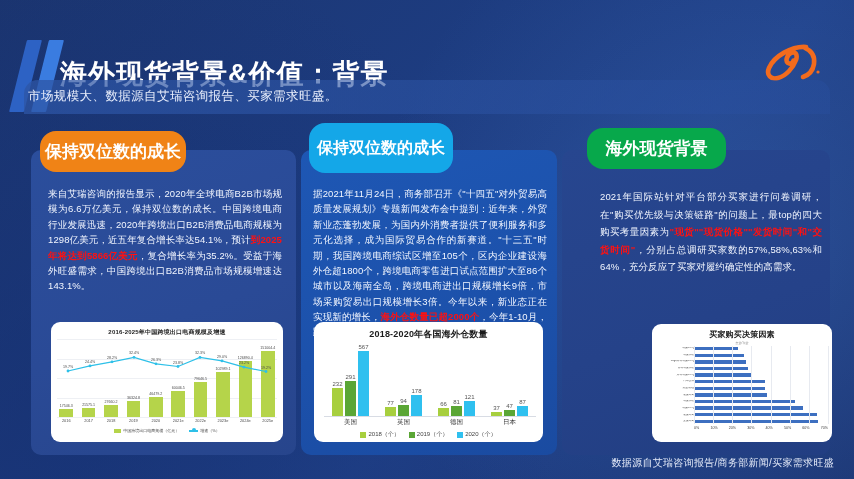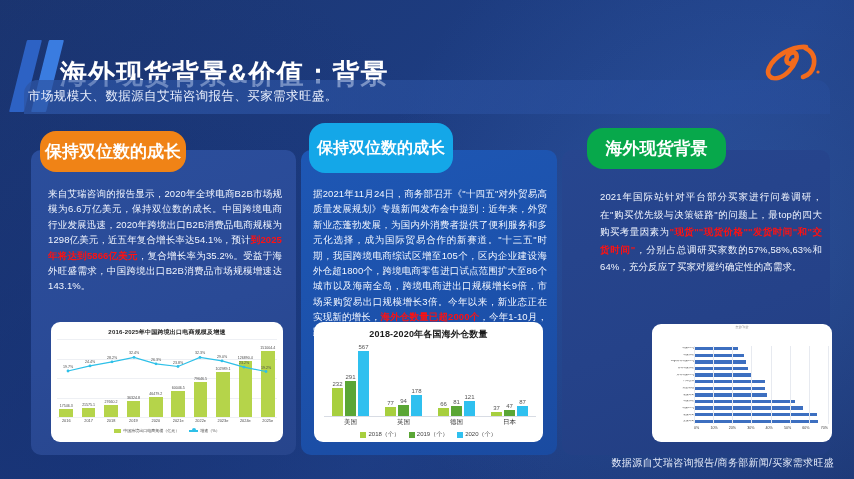--- a/index.html
+++ b/index.html
@@ -356,20 +356,21 @@
         <span>2020（个）</span>
       </div>
     </div>
 </div>
 
 <div class="panel p3"></div>
 <div class="pill green">海外现货背景</div>
 <div class="para t3"><span>2021年国际站针对平台部分买家进行问卷调研，在"购买优先级与决策链路"的问题上，最top的四大购买考量因素为</span><span class="hl">"现货""现货价格""发货时间"和"交货时间"</span><span>，分别占总调研买家数的57%,58%,63%和64%，充分反应了买家对履约确定性的高需求。</span></div>
 
 <div class="chart-frame cf3">
+  <div class="chart-title c3-title">买家购买决策因素</div>
   <div class="c3-sub">交货/现货</div>
   <div class="c3-body">
     <div class="c3-labels" id="c3labels">
         <span>现货MOQ</span>
         <span>现货价格</span>
         <span>Logo定制现货MOQ</span>
         <span>定制现货价格</span>
         <span>定制现货MOQ</span>
         <span>订单交期</span>
         <span>质量/质检</span>

